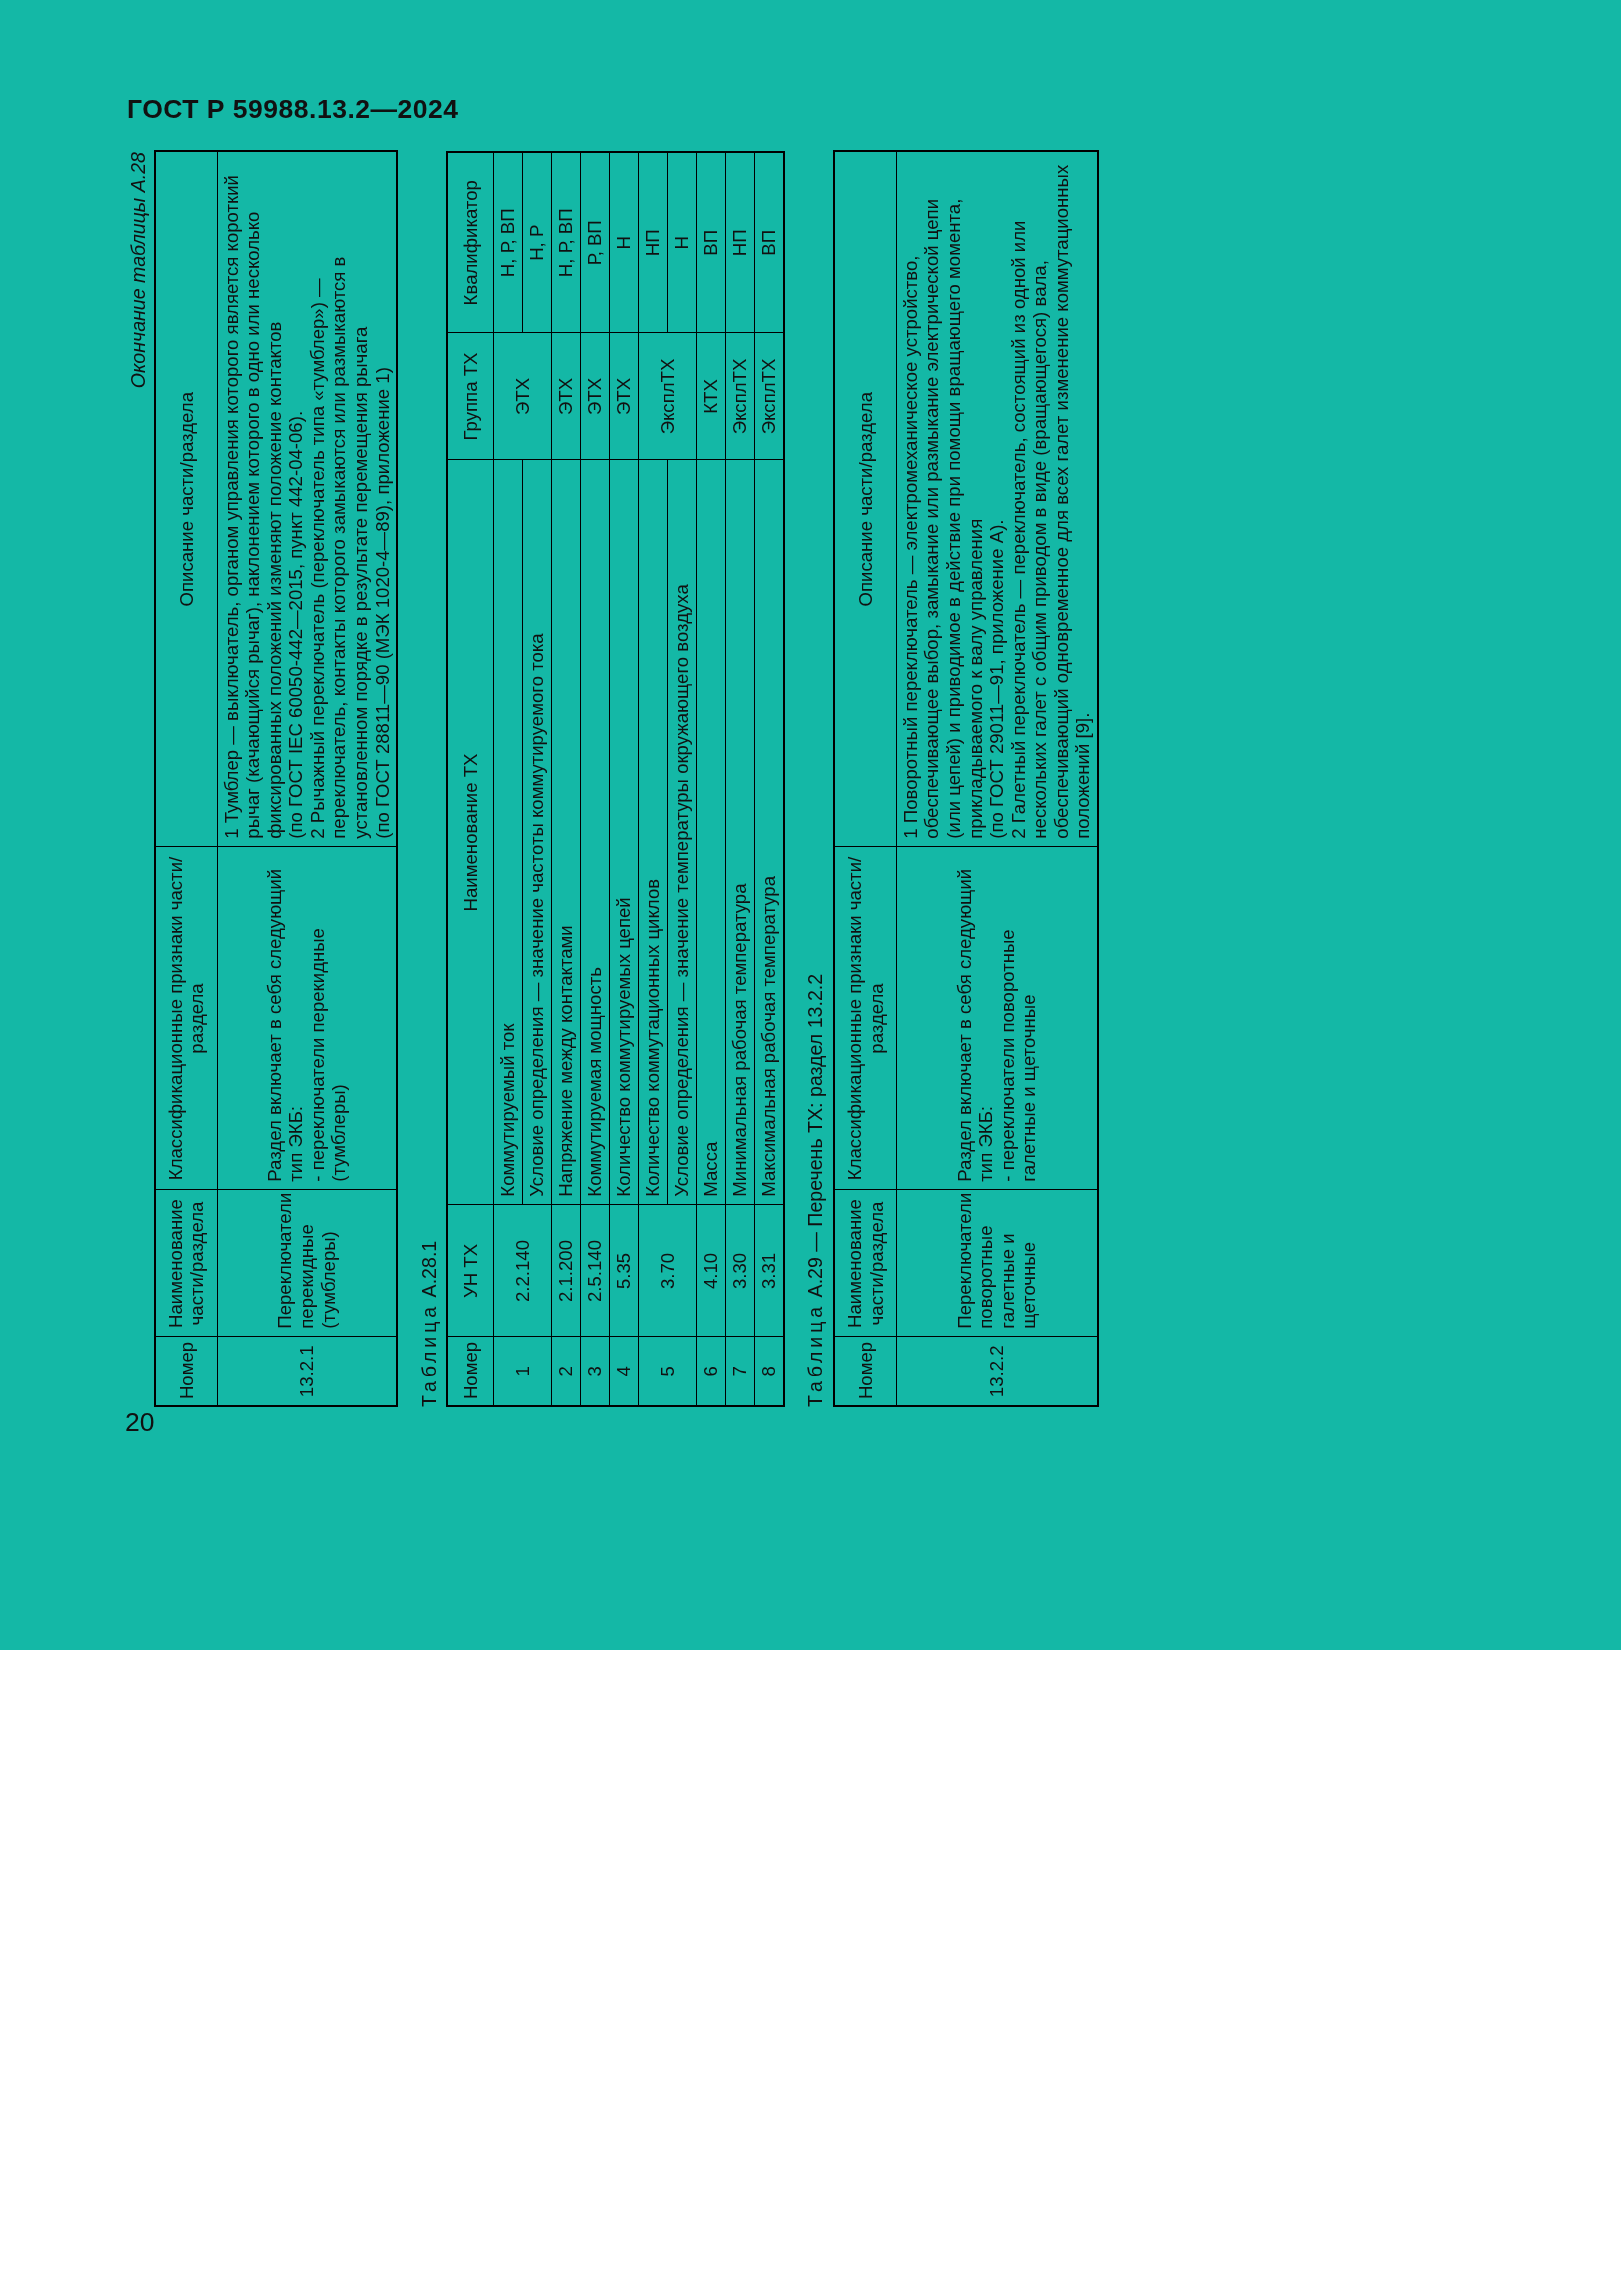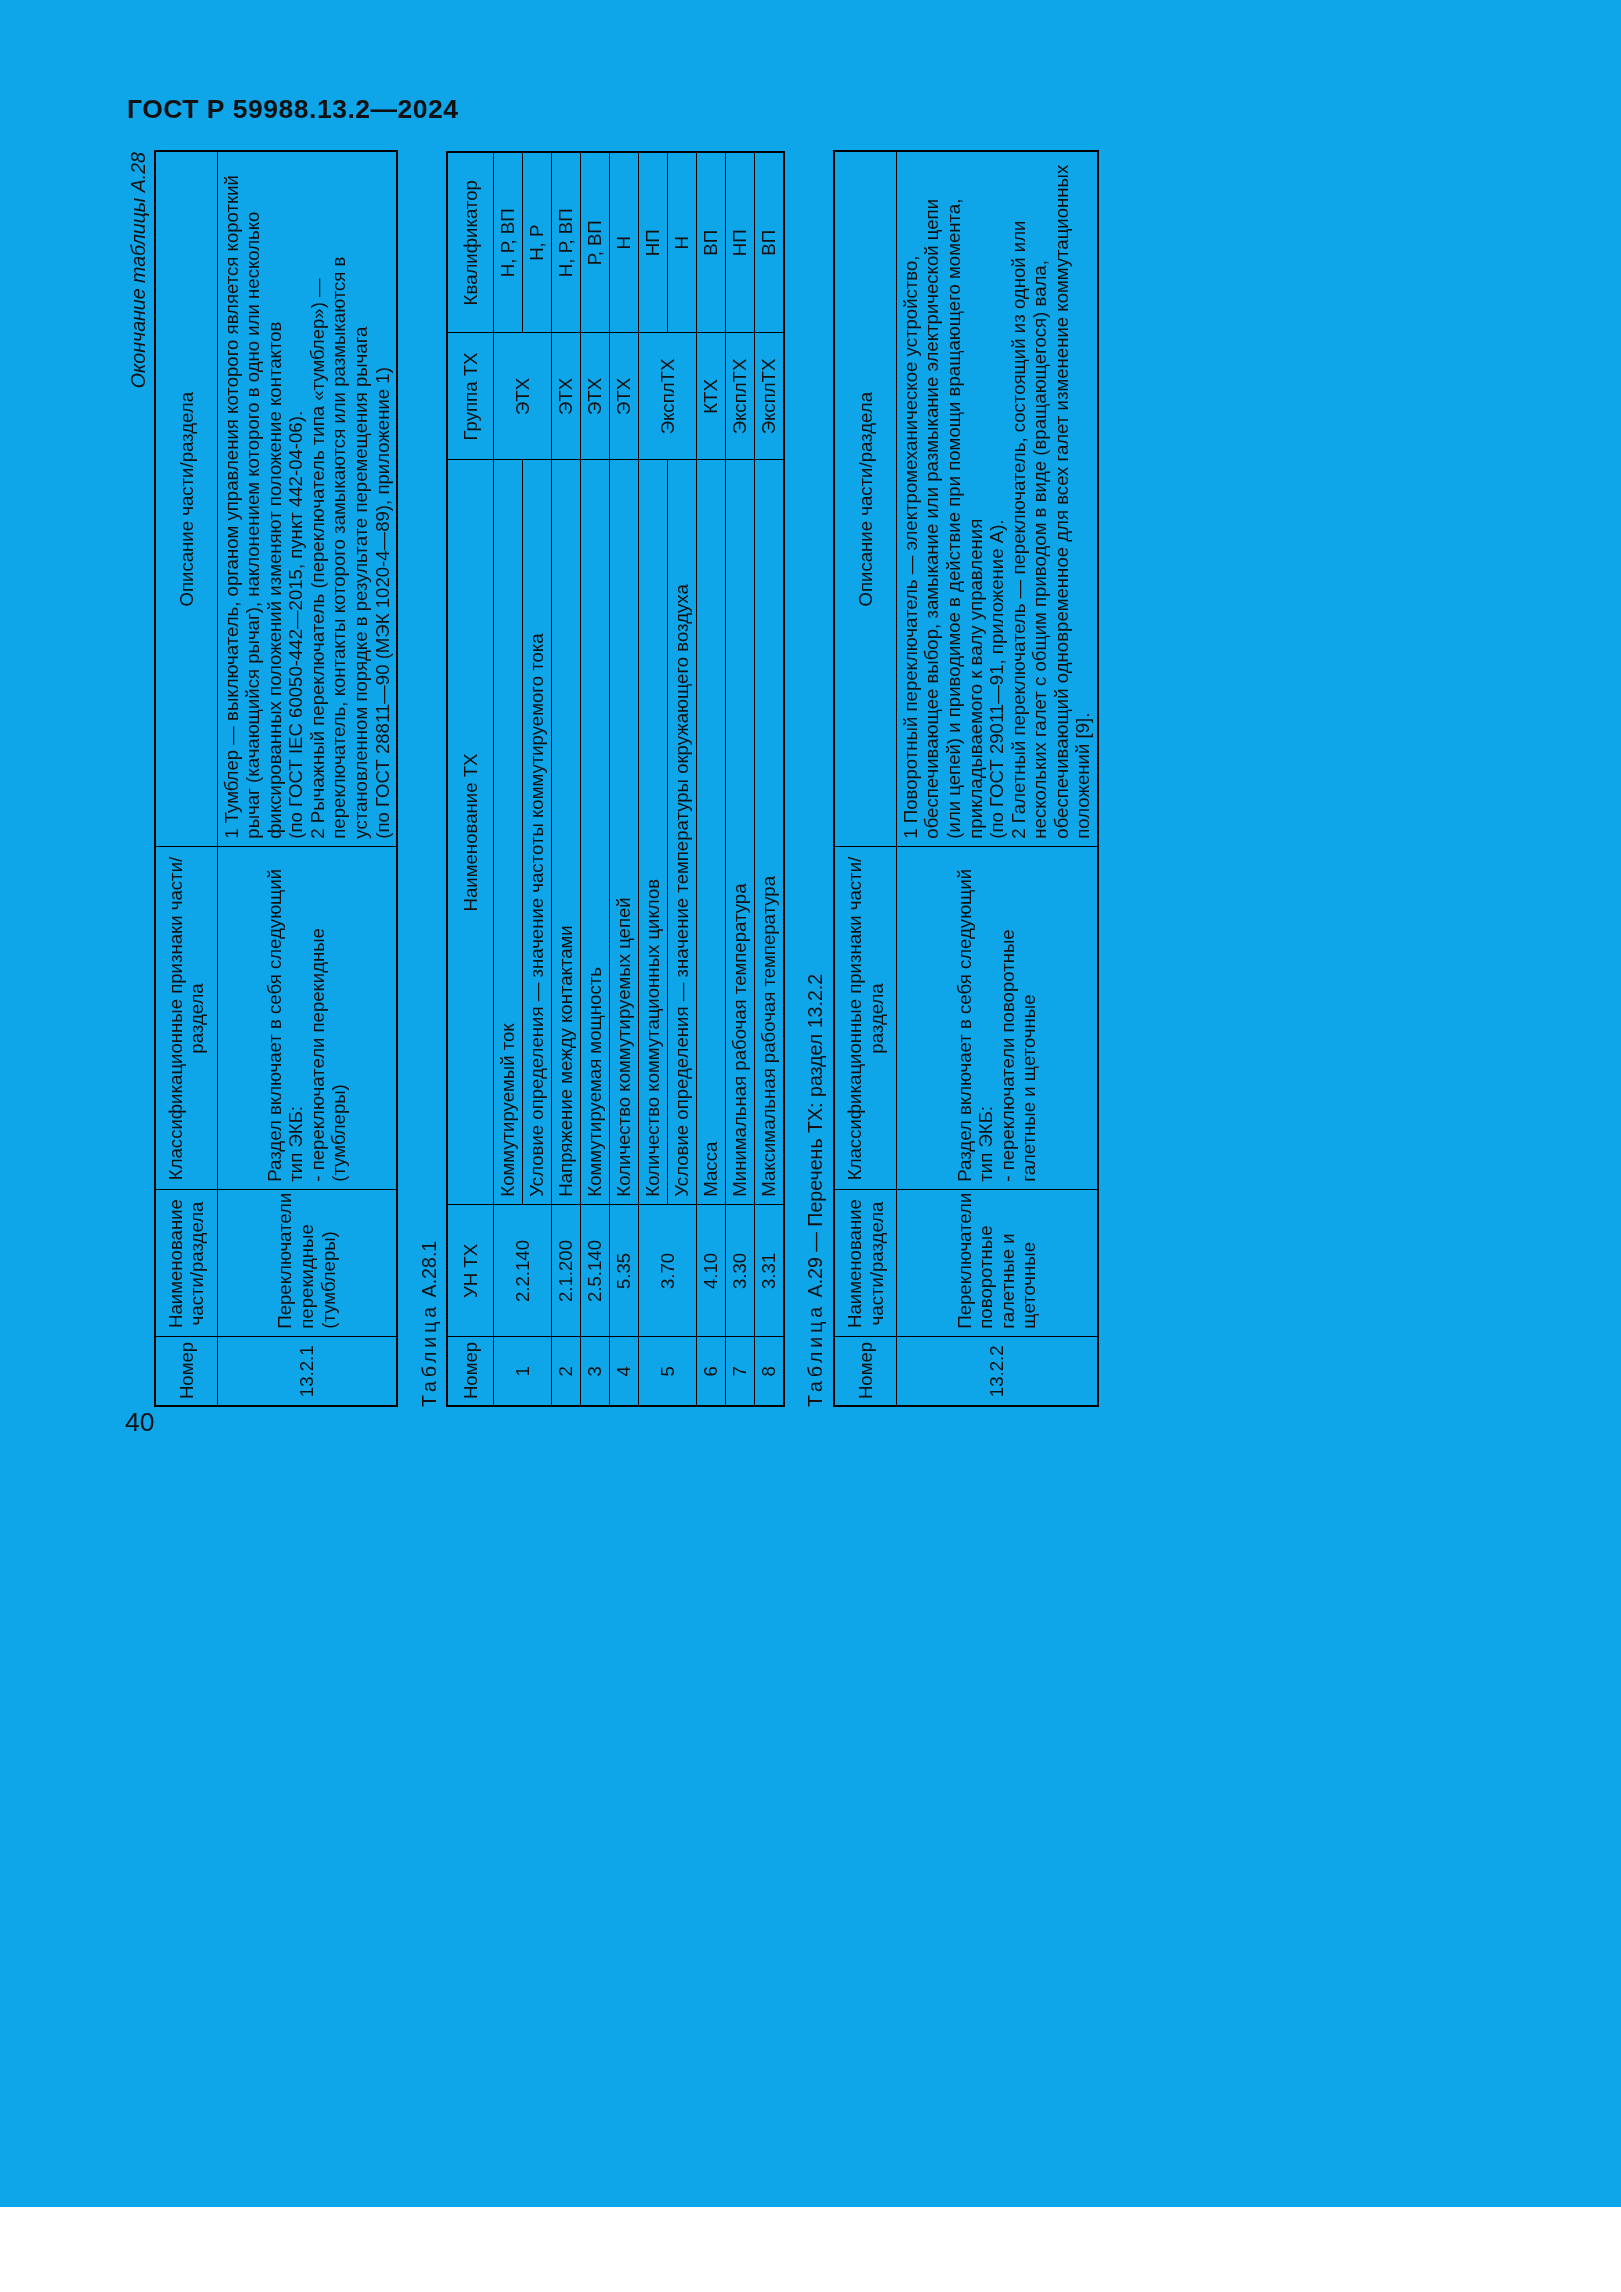--- a/index.html
+++ b/index.html
@@ -1,18 +1,18 @@
 <!DOCTYPE html>
 <html lang="ru"><head>
 <meta charset="utf-8">
 <style>
   html, body { margin:0; padding:0; overflow:hidden; }
   body { width:1621px; height:2293px; background:#ffffff; }
   .page {
-    position:relative; width:1621px; height:2207px; background:#0ea5e9;
+    position:relative; width:1621px; height:1650px; background:#14b8a6;
     font-family:"Liberation Sans", sans-serif; color:#111;
   }
   .doc-header {
     position:absolute; left:127px; top:94px;
     font-size:26.5px; font-weight:bold; letter-spacing:0.5px;
   }
   .page-number {
     position:absolute; left:125px; top:1407px; font-size:26.5px;
   }
   
@@ -43,21 +43,21 @@
   td.vtop { vertical-align:top; padding-top:4.9px; }
   .pre { white-space:pre-line; }
   .mt { margin-top:19.6px; }
 </style>
 </head>
 <body>
 
 <div class="page">
 
   <div class="doc-header">ГОСТ Р 59988.13.2—2024</div>
-  <div class="page-number">40</div>
+  <div class="page-number">20</div>
 
   <div class="rotated">
 
     <div class="caption cap-right">Окончание таблицы А.28</div>
 
     <table class="gost t13">
       <colgroup>
           <col style="width:69px">
           <col style="width:147px">
           <col style="width:343px">

